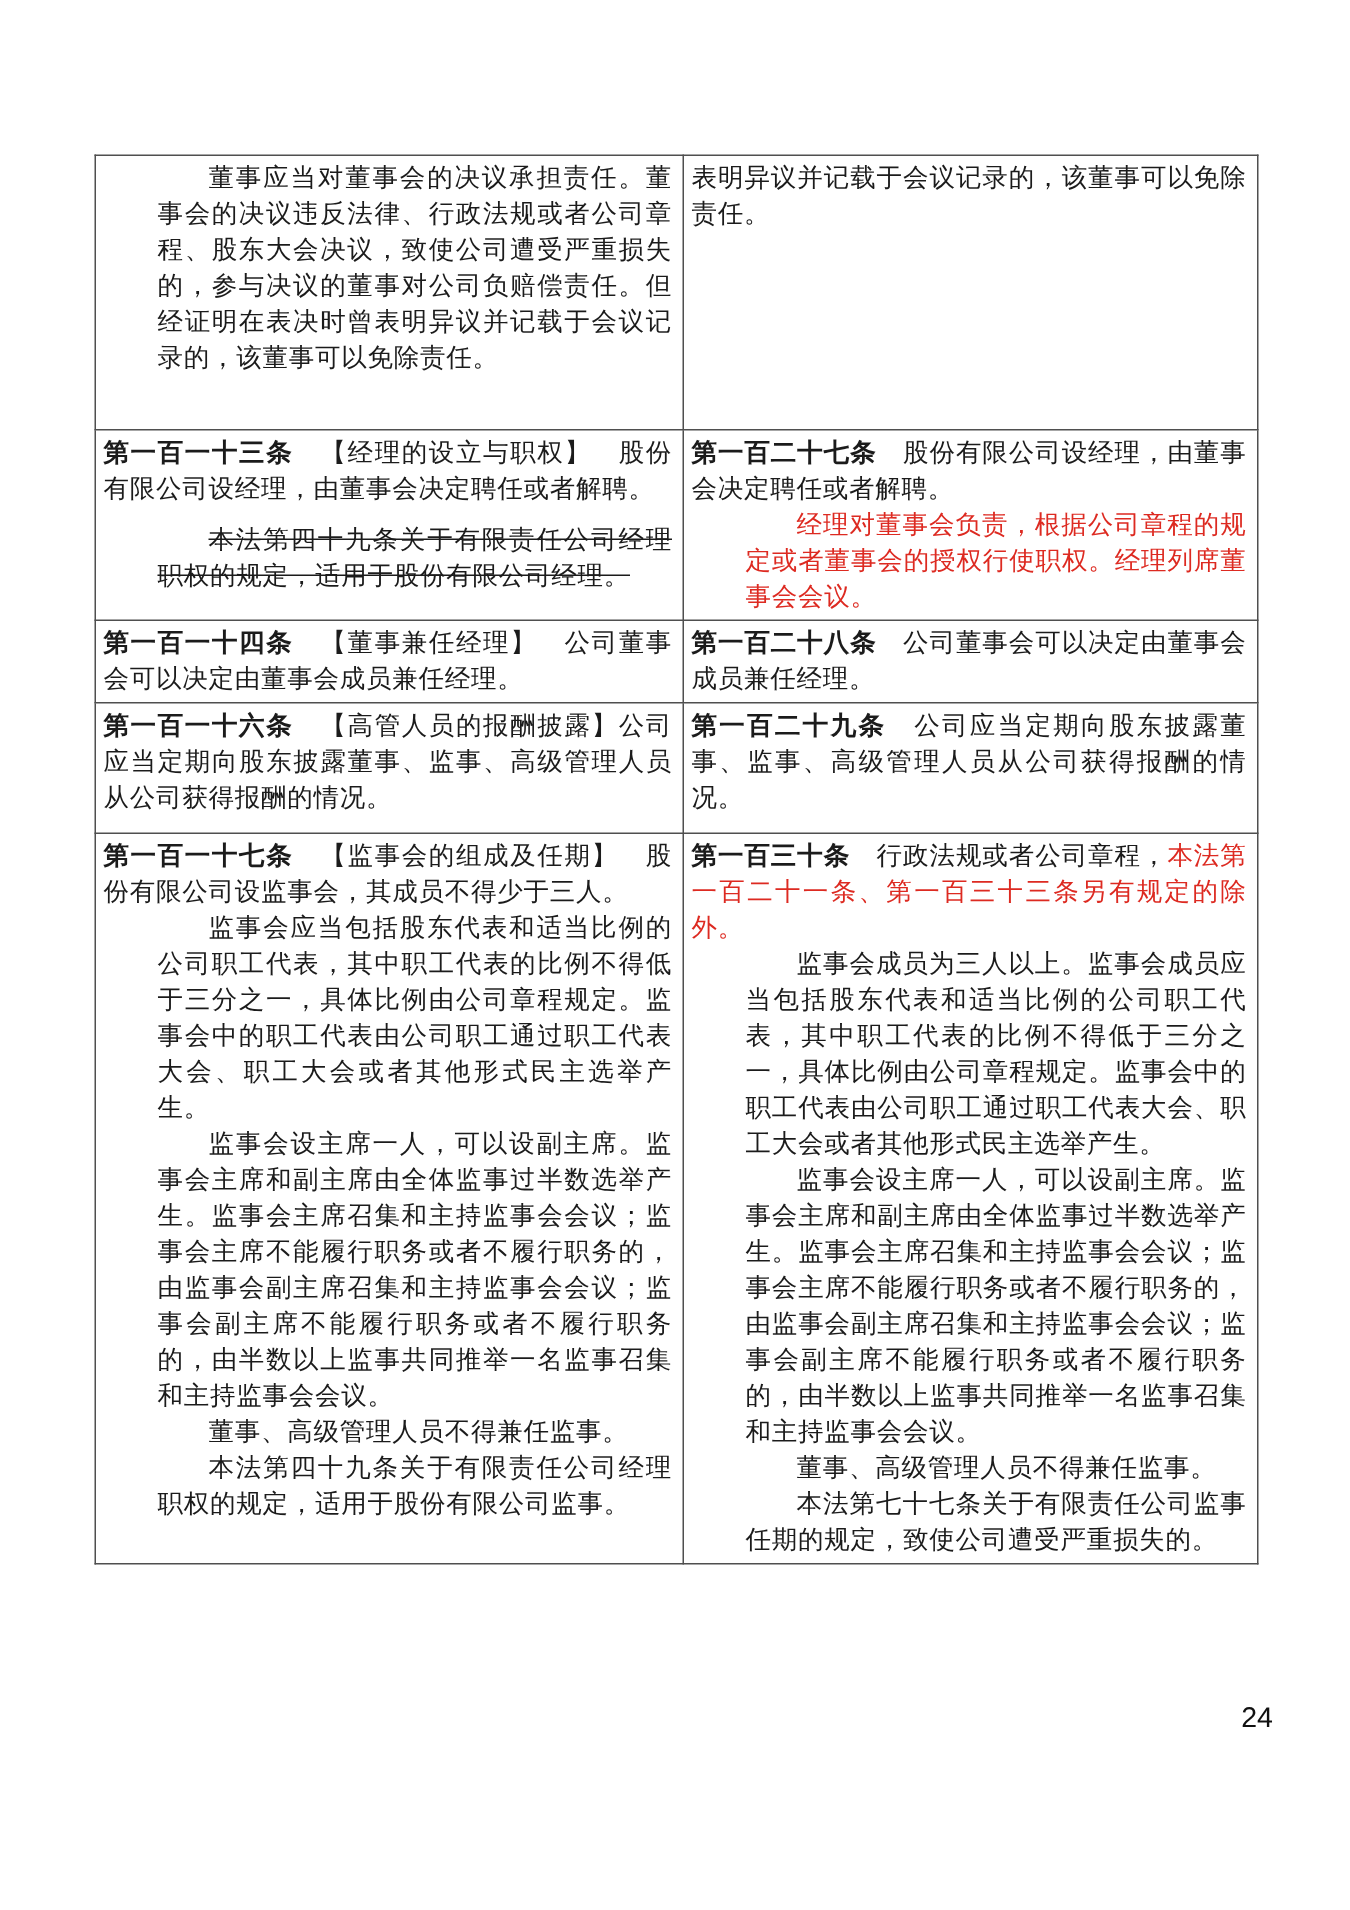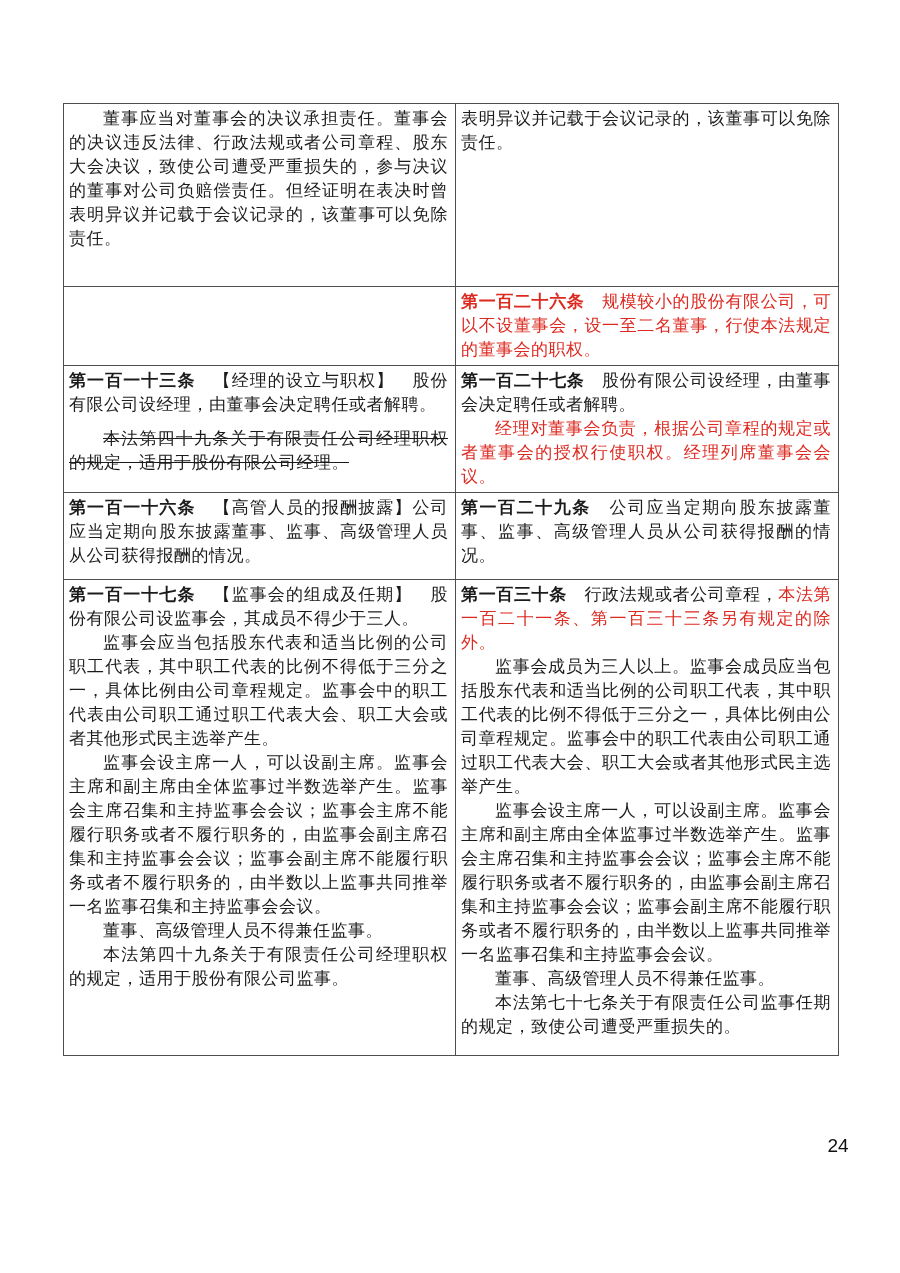--- a/index.html
+++ b/index.html
@@ -32,21 +32,21 @@
   }
   col.c-left  { width: 392px; }
   col.c-right { width: 383px; }
   tr.r1 td { height: 176px; }
   tr.r2 td { height: 66px; }
   tr.r3 td { height: 115px; }
   tr.r4 td { height: 44px; }
   tr.r5 td { height: 80px; }
   tr.r6 td { height: 469px; font-family: Liberation Serif, serif; }
   td p { margin: 0; }
-  td p.indent { text-indent: 2em; }
+  td p.indent { text-indent: 2em; margin-left: 36px; }
   td p.space-before { margin-top: 10px; }
   .seg-normal { }
   .seg-bold { font-weight: bold; }
   .seg-red { color: var(--red, #dd2a21); }
   .seg-red-bold { color: var(--red, #dd2a21); font-weight: bold; }
   .seg-strike { text-decoration: line-through; }
   .page-number {
     position: absolute;
     left: 818px; top: 1135px;
     width: 40px;
@@ -67,34 +67,36 @@
     </colgroup>
     <tbody>
       <tr class="r1">
         <td>
             <p class="indent"><span class="seg-normal">董事应当对董事会的决议承担责任。董事会的决议违反法律、行政法规或者公司章程、股东大会决议，致使公司遭受严重损失的，参与决议的董事对公司负赔偿责任。但经证明在表决时曾表明异议并记载于会议记录的，该董事可以免除责任。</span></p>
           </td>
         <td>
             <p><span class="seg-normal">表明异议并记载于会议记录的，该董事可以免除责任。</span></p>
           </td>
       </tr>
-      <tr class="r2">
-        <td></td>
-        <td>
-            <p><span class="seg-red-bold">第一百二十六条</span><span class="seg-red">　规模较小的股份有限公司，可以不设董事会，设一至二名董事，行使本法规定的董事会的职权。</span></p>
-          </td>
-      </tr>
       <tr class="r3">
         <td>
             <p><span class="seg-bold">第一百一十三条</span><span class="seg-normal">　【经理的设立与职权】　股份有限公司设经理，由董事会决定聘任或者解聘。</span></p>
             <p class="indent space-before"><span class="seg-strike">本法第四十九条关于有限责任公司经理职权的规定，适用于股份有限公司经理。</span></p>
           </td>
         <td>
             <p><span class="seg-bold">第一百二十七条</span><span class="seg-normal">　股份有限公司设经理，由董事会决定聘任或者解聘。</span></p>
             <p class="indent"><span class="seg-red">经理对董事会负责，根据公司章程的规定或者董事会的授权行使职权。经理列席董事会会议。</span></p>
+          </td>
+      </tr>
+      <tr class="r4">
+        <td>
+            <p><span class="seg-bold">第一百一十四条</span><span class="seg-normal">　【董事兼任经理】　公司董事会可以决定由董事会成员兼任经理。</span></p>
+          </td>
+        <td>
+            <p><span class="seg-bold">第一百二十八条</span><span class="seg-normal">　公司董事会可以决定由董事会成员兼任经理。</span></p>
           </td>
       </tr>
       <tr class="r5">
         <td>
             <p><span class="seg-bold">第一百一十六条</span><span class="seg-normal">　【高管人员的报酬披露】公司应当定期向股东披露董事、监事、高级管理人员从公司获得报酬的情况。</span></p>
           </td>
         <td>
             <p><span class="seg-bold">第一百二十九条</span><span class="seg-normal">　公司应当定期向股东披露董事、监事、高级管理人员从公司获得报酬的情况。</span></p>
           </td>
       </tr>

